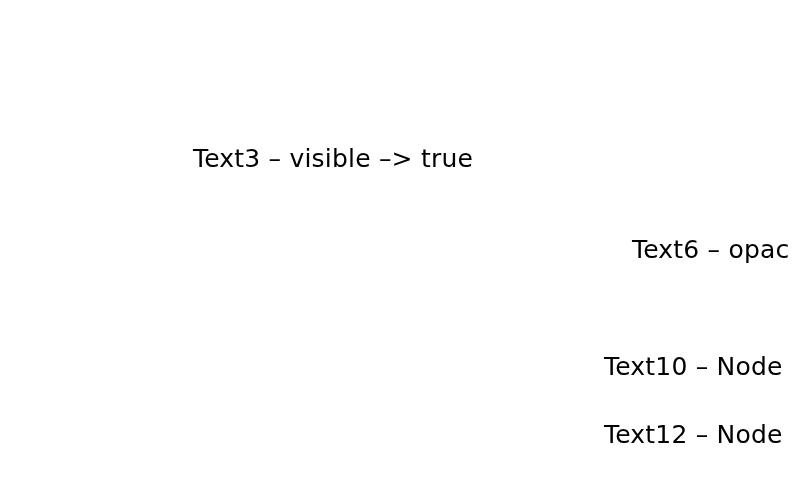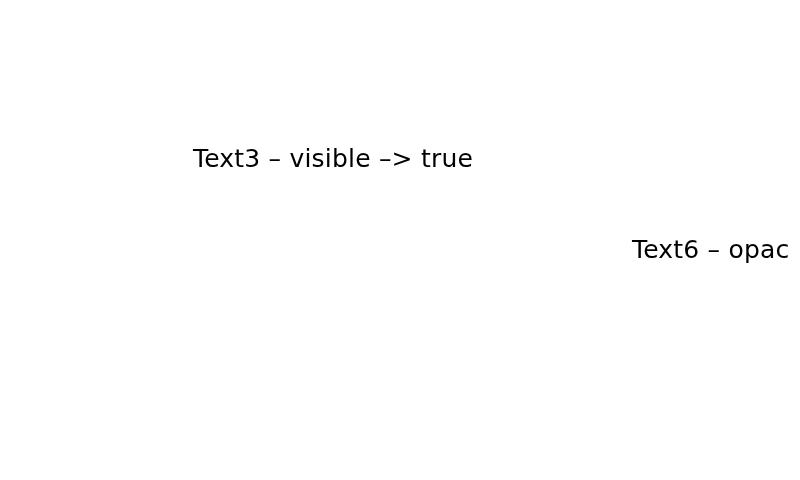--- a/index.html
+++ b/index.html
@@ -41,16 +41,18 @@
 </head>
 <body>
 
 <div id="canvas">
 
   <div class="text-node" id="node-text3">Text3 – visible –&gt; true</div>
 
   <div class="text-node" id="node-text6">Text6 – opac</div>
 
 
+  <div class="text-node" id="node-text10">Text10 – Node</div>
 
 
+  <div class="text-node" id="node-text12">Text12 – Node</div>
 
 </div>
 
 </body></html>

